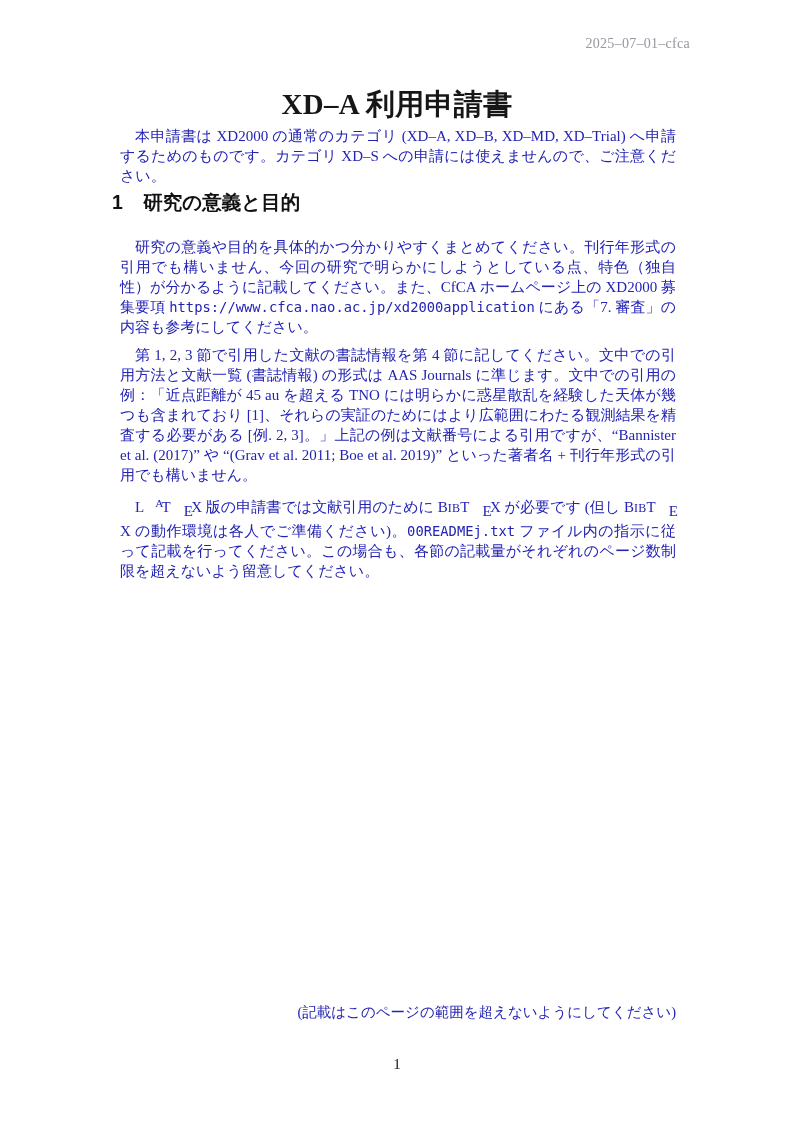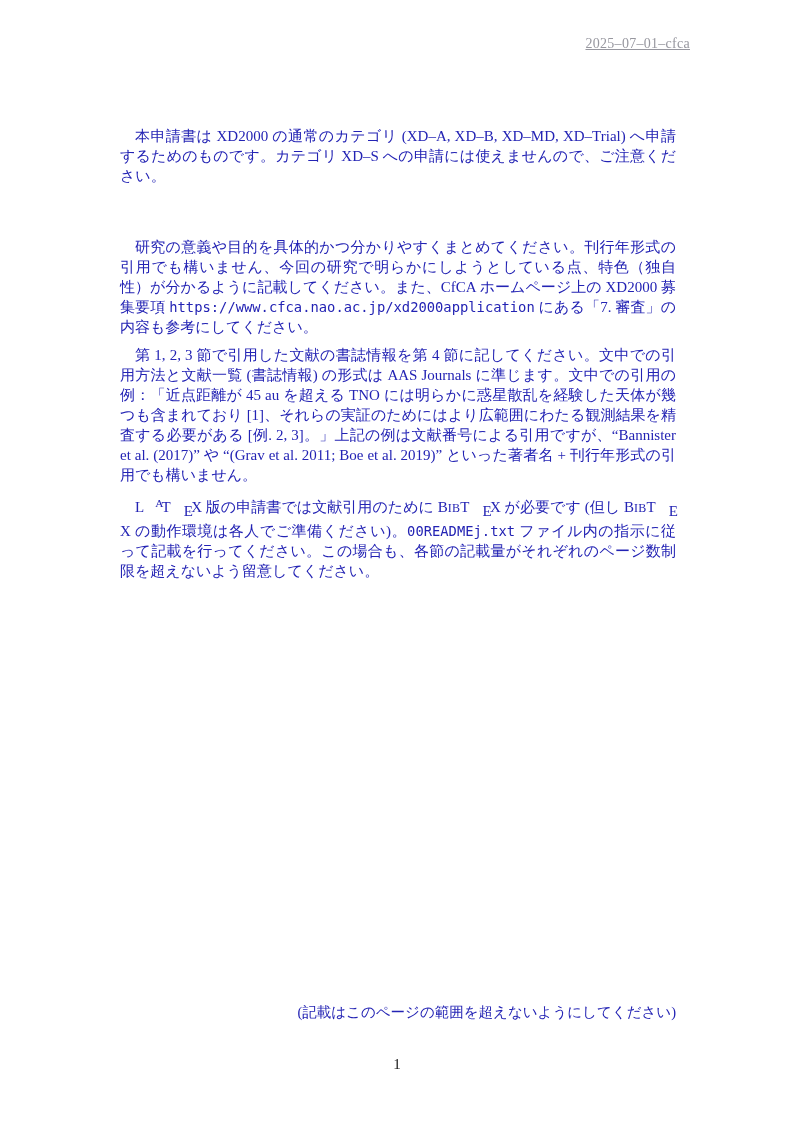--- a/index.html
+++ b/index.html
@@ -13,21 +13,20 @@
     color: #2323b4;
     overflow: hidden;
   }
   .timestamp {
     position: absolute;
     top: 36px;
     right: 104px;
     font-size: 14px;
     color: #97979f;
     letter-spacing: 0.02em;
-    text-decoration: underline;
   }
   .doc-title {
     position: absolute;
     top: 66px;
     left: 0;
     width: 100%;
     text-align: center;
     font-size: 29px;
     font-weight: 700;
     color: #161616;
@@ -100,25 +99,29 @@
     color: #161616;
   }
 </style>
 </head>
 <body>
 
 <div class="page">
 
   <div class="timestamp">2025–07–01–cfca</div>
 
+  <h1 class="doc-title">XD–A 利用申請書</h1>
 
   <div class="intro">
       <p class="para"><span>本申請書は XD2000 の通常のカテゴリ (XD–A, XD–B, XD–MD, XD–Trial) へ申請するためのものです。カテゴリ XD–S への申請には使えませんので、ご注意ください。</span></p>
     </div>
 
+  <div class="section-heading">
+    <span class="sec-number">1</span><span class="sec-title">研究の意義と目的</span>
+  </div>
 
   <div class="section-body">
       <p class="para"><span>研究の意義や目的を具体的かつ分かりやすくまとめてください。刊行年形式の引用でも構いません、今回の研究で明らかにしようとしている点、特色（独自性）が分かるように記載してください。また、CfCA ホームページ上の XD2000 募集要項 </span><span class="mono">https://www.cfca.nao.ac.jp/xd2000application</span><span> にある「7. 審査」の内容も参考にしてください。</span></p>
       <p class="para"><span>第 1, 2, 3 節で引用した文献の書誌情報を第 4 節に記してください。文中での引用方法と文献一覧 (書誌情報) の形式は AAS Journals に準じます。文中での引用の例：「近点距離が 45 au を超える TNO には明らかに惑星散乱を経験した天体が幾つも含まれており [1]、それらの実証のためにはより広範囲にわたる観測結果を精査する必要がある [例. 2, 3]。」上記の例は文献番号による引用ですが、“Bannister et al. (2017)” や “(Grav et al. 2011; Boe et al. 2019)” といった著者名 + 刊行年形式の引用でも構いません。</span></p>
       <p class="para"><span>L</span><span class="lsup">A</span><span>T</span><span class="lsub">E</span><span>X</span><span> 版の申請書では文献引用のために B</span><span class="sc">IB</span><span>T</span><span class="lsub">E</span><span>X</span><span> が必要です (但し B</span><span class="sc">IB</span><span>T</span><span class="lsub">E</span><span>X</span><span> の動作環境は各人でご準備ください)。</span><span class="mono">00READMEj.txt</span><span> ファイル内の指示に従って記載を行ってください。この場合も、各節の記載量がそれぞれのページ数制限を超えないよう留意してください。</span></p>
     </div>
 
   <div class="footer-note">(記載はこのページの範囲を超えないようにしてください)</div>
 
   <div class="page-number">1</div>

